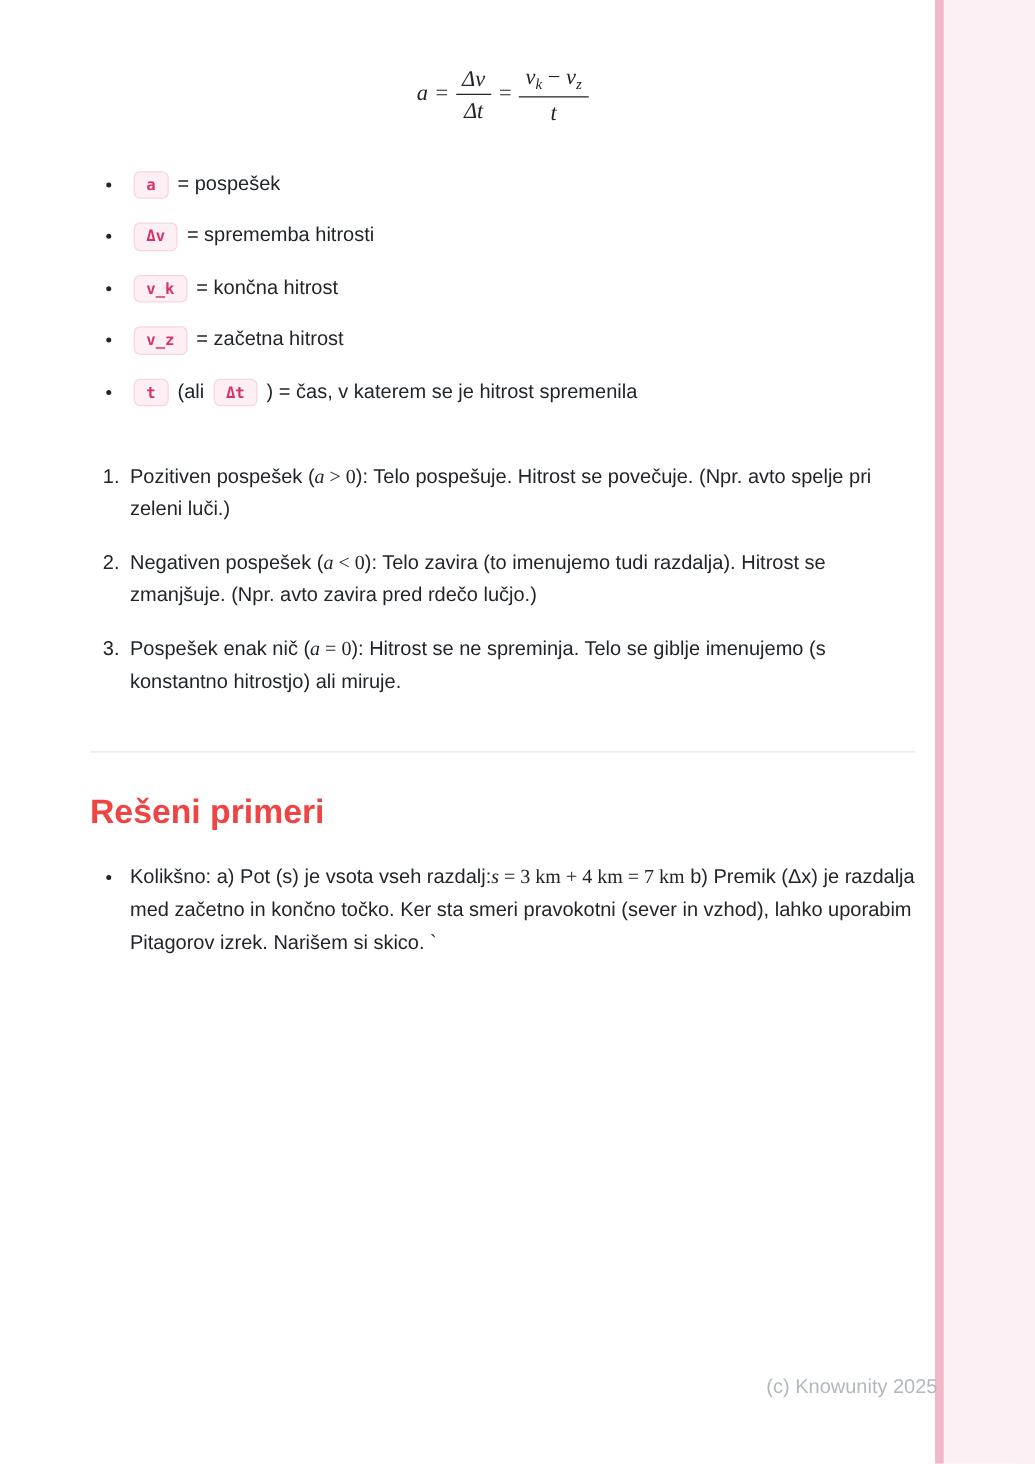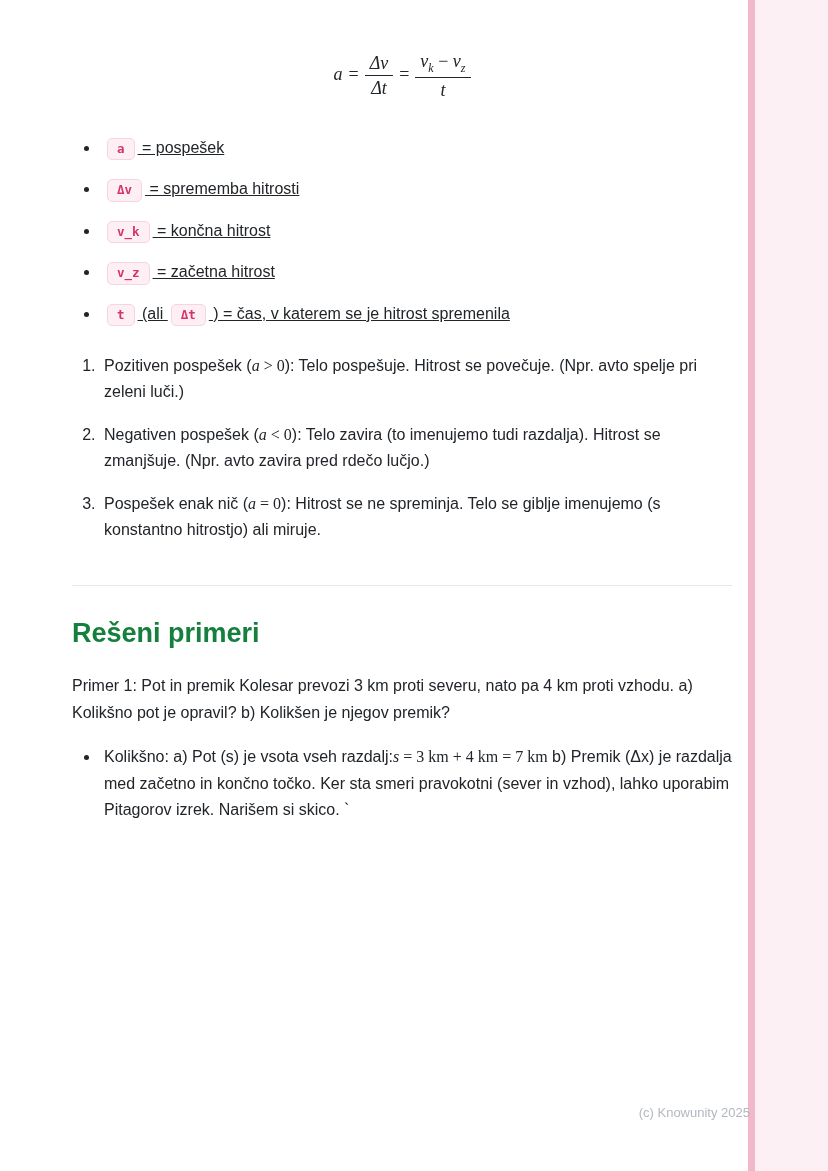--- a/index.html
+++ b/index.html
@@ -53,21 +53,21 @@
   .frac .num {
     display: block;
     border-bottom: 1px solid #212529;
     padding: 0 5px 1px 5px;
   }
   .frac .den { display: block; padding: 1px 5px 0 5px; }
   .mathit { font-family: "Liberation Serif", serif; font-style: italic; }
   sub.mathvar { font-size: 12px; }
 
   
-  ul.defs { list-style: disc; padding-left: 28px; margin: 16px 0 26px 0; text-decoration: underline; }
+  ul.defs { list-style: disc; padding-left: 28px; margin: 16px 0 42px 0; }
   ul.defs li { margin: 15px 0; padding-left: 4px; }
   .chip {
     display: inline-block;
     font-family: "DejaVu Sans Mono", monospace;
     font-size: 12.5px;
     font-weight: bold;
     color: #d6336c;
     background: #fdeff4;
     border: 1px solid #f8d3e2;
     border-radius: 5px;
@@ -81,35 +81,35 @@
   ol.cases li { margin: 16px 0; padding-left: 4px; }
   b { font-weight: normal; }
 
   hr.divider {
     border: none;
     border-top: 1px solid #e8e8ea;
     margin: 42px 0 30px 0;
   }
 
   h2.section-heading {
-    color: #15803d;
+    color: #ef4444;
     font-size: 27px;
     font-weight: bold;
     margin: 0 0 22px 0;
     line-height: 1.3;
   }
   p.example { margin: 0 0 16px 0; }
   ul.solution { list-style: disc; padding-left: 28px; margin: 18px 0 0 0; }
   ul.solution li { padding-left: 4px; }
 
   .footer-credit {
     position: absolute;
     right: 78px;
     bottom: 48px;
-    font-size: 13px;
+    font-size: 16px;
     color: #b3b8bf;
   }
 </style>
 </head>
 <body>
 
 <div class="page">
   <div class="stripe-band"></div>
   <div class="stripe"></div>
 
@@ -131,21 +131,20 @@
     <ol class="cases">
       <li><b>Pozitiven pospešek (</b><span class="mathvar">a</span><span class="mathrest"> &gt; 0</span><b>)</b><span>: Telo pospešuje. Hitrost se povečuje. (Npr. avto spelje pri zeleni luči.)</span><b></b><span></span></li>
       <li><b>Negativen pospešek (</b><span class="mathvar">a</span><span class="mathrest"> &lt; 0</span><b>)</b><span>: Telo zavira (to imenujemo tudi </span><b>razdalja</b><span>). Hitrost se zmanjšuje. (Npr. avto zavira pred rdečo lučjo.)</span></li>
       <li><b>Pospešek enak nič (</b><span class="mathvar">a</span><span class="mathrest"> = 0</span><b>)</b><span>: Hitrost se ne spreminja. Telo se giblje </span><b>imenujemo</b><span> (s konstantno hitrostjo) ali miruje.</span></li>
     </ol>
 
     <hr class="divider">
 
     <h2 class="section-heading">Rešeni primeri</h2>
 
-    <p class="example"><b>Primer 1: Pot in premik</b><span> Kolesar prevozi 3 km proti severu, nato pa 4 km proti vzhodu. a) Kolikšno pot je opravil? b) Kolikšen je njegov premik?</span></p>
 
     <ul class="solution">
       <li><b>Kolikšno:</b><span> a) </span><b>Pot (s)</b><span> je vsota vseh razdalj:</span><span class="mathvar">s</span><span class="mathrest"> = 3 km + 4 km = 7 km</span><span> b) </span><b>Premik (Δx)</b><span> je razdalja med začetno in končno točko. Ker sta smeri pravokotni (sever in vzhod), lahko uporabim Pitagorov izrek. Narišem si skico. `</span></li>
     </ul>
 
   </div>
 
   <div class="footer-credit">(c) Knowunity 2025</div>
 </div>
 

